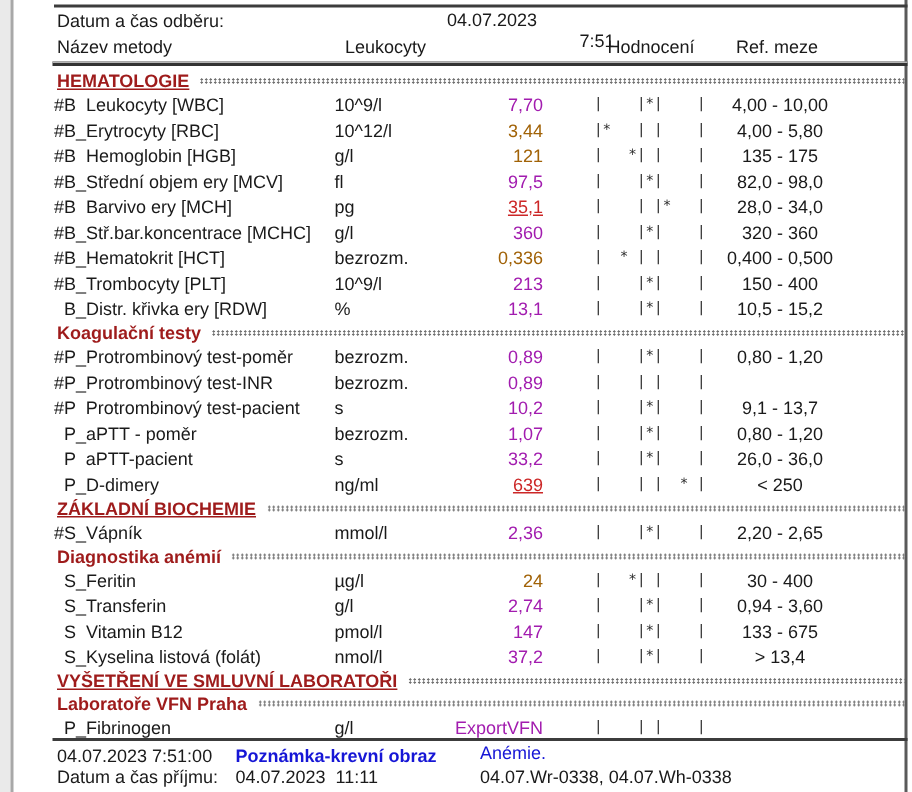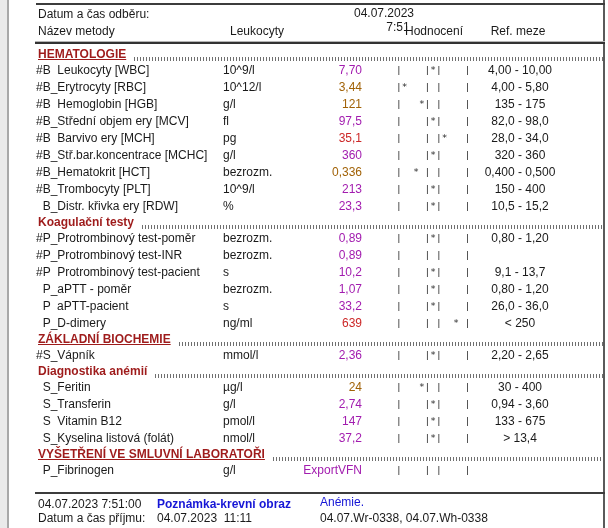--- a/index.html
+++ b/index.html
@@ -15,44 +15,44 @@
   .gutter-line{position:absolute;left:7px;top:0;width:2px;height:528px;background:#a8a8a8;}
   .right-border{position:absolute;left:603px;top:0;width:2px;height:528px;background:#5a5a5a;}
   .top-border{position:absolute;left:36px;right:3px;top:3px;height:2px;background:#3c3c3c;}
   .header-underline{position:absolute;left:35px;right:3px;top:41px;height:2px;background:#333;border-top:1px solid #b5b5b5;}
   .footer-sep{position:absolute;left:35px;right:3px;top:492px;height:2px;background:#3c3c3c;}
 
   
   .hdr{position:absolute;left:36px;right:5px;top:0;height:42px;}
   .hdr .lbl{position:absolute;white-space:pre;}
   .h-collect{left:2px;top:7px;}
-  .h-date{left:240px;top:6px;width:216px;text-align:center;}
+  .h-date{left:262px;top:6px;width:216px;}
   .h-method{left:2px;top:24px;}
   .h-units{left:194px;top:24px;}
   .h-time{left:254px;top:20px;width:216px;text-align:center;}
   .h-eval{left:358px;top:24px;width:80px;text-align:center;}
   .h-ref{left:434px;top:24px;width:96px;text-align:center;}
 
   
   .tbl{position:absolute;left:36px;top:46px;right:5px;}
-  .sec-title-row{display:flex;align-items:flex-end;height:15px;}
+  .sec-title-row{display:flex;align-items:center;height:15px;}
   .stitle{color:#9e1b1b;font-weight:bold;white-space:pre;padding-left:2px;font-size:12px;}
   .stitle.major{text-decoration:underline;}
   .leader{flex:1;height:4px;margin-left:7px;margin-right:0;
     background-image:radial-gradient(circle,#6f6f6f 0.7px,transparent 0.9px);
     background-size:3px 2px;background-position:0 0;}
   .rrow{display:grid;grid-template-columns:187px 77px 62px 32px 80px 92px;height:17px;align-items:center;}
   .c-name{white-space:pre;overflow:hidden;}
   .c-unit{white-space:pre;}
   .c-value{text-align:right;white-space:pre;}
   .c-gap{}
   .c-marker{font-family:"DejaVu Sans Mono",monospace;font-size:9.5px;white-space:pre;color:#2a2a2a;text-align:left;padding-left:2px;letter-spacing:0;}
   .c-ref{text-align:center;white-space:pre;}
   .v-blue{color:#a16207;}
-  .v-red{color:#cc2727;}
+  .v-red{color:#cc2727;text-decoration:underline;}
   .v-black{color:#a21caf;}
 
   
   .ftr{position:absolute;left:36px;right:5px;top:495px;height:33px;}
   .ftr span{position:absolute;white-space:pre;}
   .f-ts{left:2px;top:2px;}
   .f-notelabel{left:121px;top:2px;color:#1616d6;font-weight:bold;}
   .f-notetext{left:284px;top:0px;color:#1616d6;}
   .f-rcptlabel{left:2px;top:16px;}
   .f-rcptdt{left:121px;top:16px;}
@@ -151,21 +151,21 @@
     <span class="c-unit">10^9/l</span>
     <span class="c-value v-black">213</span>
     <span class="c-gap"></span>
     <span class="c-marker">|    |*|    |</span>
     <span class="c-ref">150 - 400</span>
   </div>
 
   <div class="rrow">
     <span class="c-name">  B_Distr. křivka ery [RDW]</span>
     <span class="c-unit">%</span>
-    <span class="c-value v-black">23,3</span>
+    <span class="c-value v-black">13,1</span>
     <span class="c-gap"></span>
     <span class="c-marker">|    |*|    |</span>
     <span class="c-ref">10,5 - 15,2</span>
   </div>
 
   <div class="sec-title-row">
     <span class="stitle">Koagulační testy</span>
     <span class="leader"></span>
   </div>
 
@@ -276,20 +276,24 @@
     <span class="c-gap"></span>
     <span class="c-marker">|    |*|    |</span>
     <span class="c-ref">&gt; 13,4</span>
   </div>
 
   <div class="sec-title-row">
     <span class="stitle major">VYŠETŘENÍ VE SMLUVNÍ LABORATOŘI</span>
     <span class="leader"></span>
   </div>
 
+  <div class="sec-title-row">
+    <span class="stitle">Laboratoře VFN Praha</span>
+    <span class="leader"></span>
+  </div>
 
   <div class="rrow">
     <span class="c-name">  P_Fibrinogen</span>
     <span class="c-unit">g/l</span>
     <span class="c-value v-black">ExportVFN</span>
     <span class="c-gap"></span>
     <span class="c-marker">|    | |    |</span>
     <span class="c-ref"></span>
   </div>
 </div>

